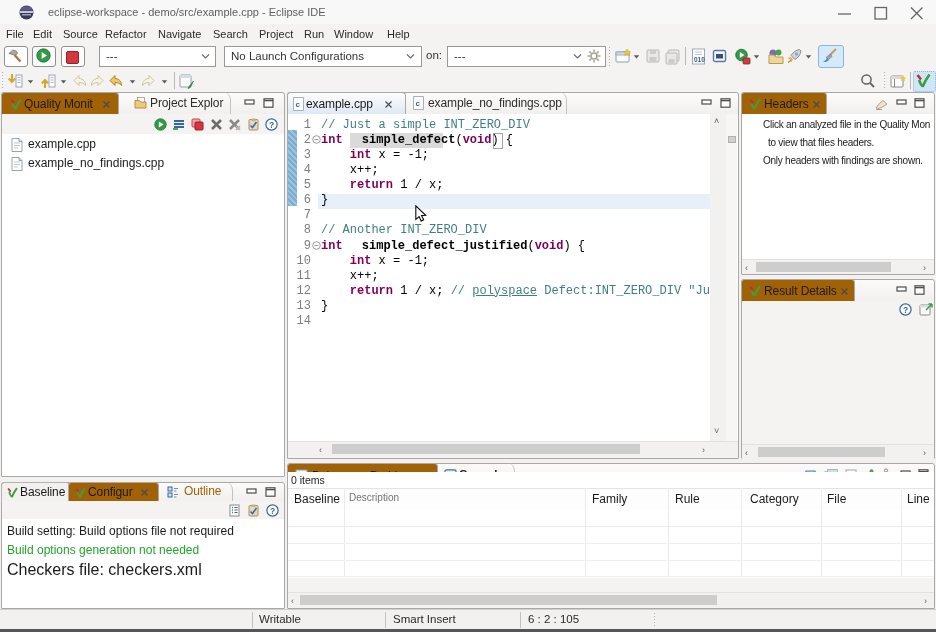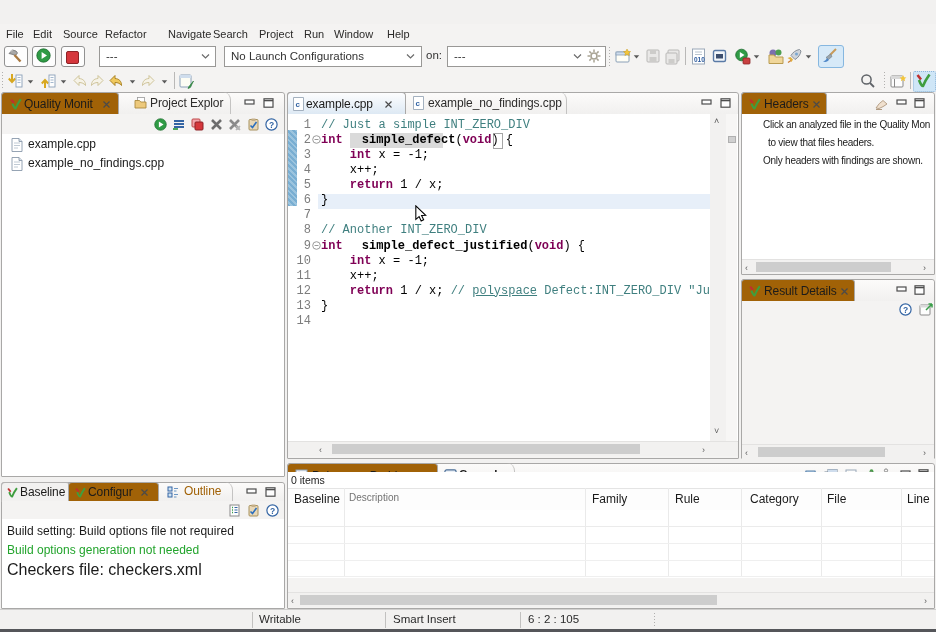--- a/index.html
+++ b/index.html
@@ -39,27 +39,41 @@
 .ln{color:#7d7d7d;}
 
 #statusbar{position:absolute;top:609px;left:0;width:936px;height:20px;background:#f2f1f0;border-top:1px solid #d0cfce;}
 .stxt{position:absolute;top:3px;font-size:11.5px;color:#2b2b2b;}
 #bottomstrip{position:absolute;top:629px;left:0;width:936px;height:3px;background:#55565a;}
 </style>
 </head>
 <body>
 <div id="win">
 
+  <div id="titlebar">
+    <svg class="abs" style="left:19px;top:5px" width="15" height="15" viewBox="0 0 15 15">
+      <circle cx="7.5" cy="7.5" r="7" fill="#39395e"></circle>
+      <path d="M1 5.6 A7 7 0 0 1 14 5.6" fill="#5c5c86"></path>
+      <rect x="1" y="6.2" width="13" height="1.6" fill="#e8e8f0"></rect>
+      <rect x="3" y="9.2" width="9" height="1.2" fill="#b8b8cf"></rect>
+    </svg>
+    <div id="title">eclipse-workspace - demo/src/example.cpp - Eclipse IDE</div>
+    <svg class="abs" style="left:836px;top:6px" width="90" height="14" viewBox="0 0 90 14">
+      <line x1="2" y1="8" x2="15" y2="8" stroke="#666" stroke-width="1.3"></line>
+      <rect x="39" y="1.5" width="11.5" height="11.5" fill="none" stroke="#666" stroke-width="1.3"></rect>
+      <path d="M75 1.5 L86.5 13 M86.5 1.5 L75 13" stroke="#666" stroke-width="1.3"></path>
+    </svg>
+  </div>
 
   <div id="menubar">
     <div class="menu" style="left:6px">File</div>
     <div class="menu" style="left:33px">Edit</div>
     <div class="menu" style="left:63px">Source</div>
     <div class="menu" style="left:105px">Refactor</div>
-    <div class="menu" style="left:168px">Navigate</div>
+    <div class="menu" style="left:158px">Navigate</div>
     <div class="menu" style="left:213px">Search</div>
     <div class="menu" style="left:259px">Project</div>
     <div class="menu" style="left:304px">Run</div>
     <div class="menu" style="left:334px">Window</div>
     <div class="menu" style="left:387px">Help</div>
   </div>
 
   <div id="tb1">
     <div class="tbtn" style="left:4px;top:2px;width:22px;height:19px"></div>
     <svg class="abs" style="left:7px;top:4px" width="16" height="16" viewBox="0 0 16 16">

